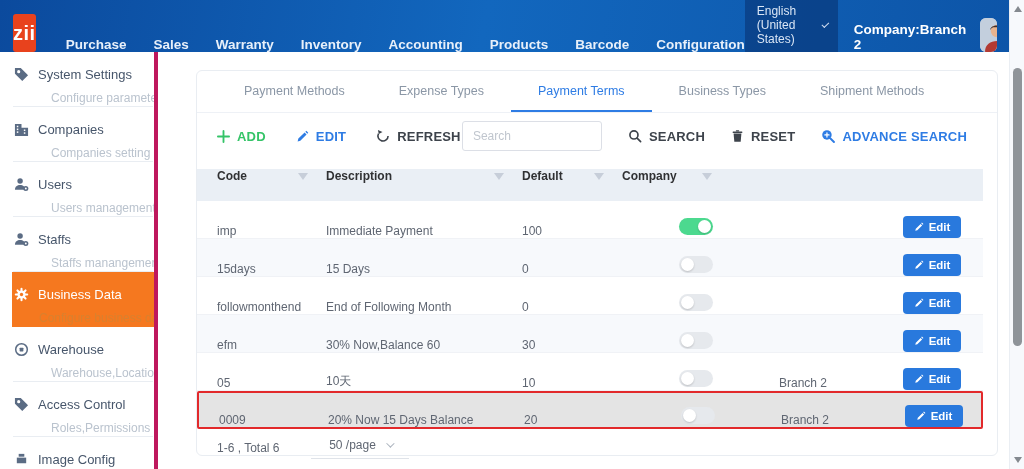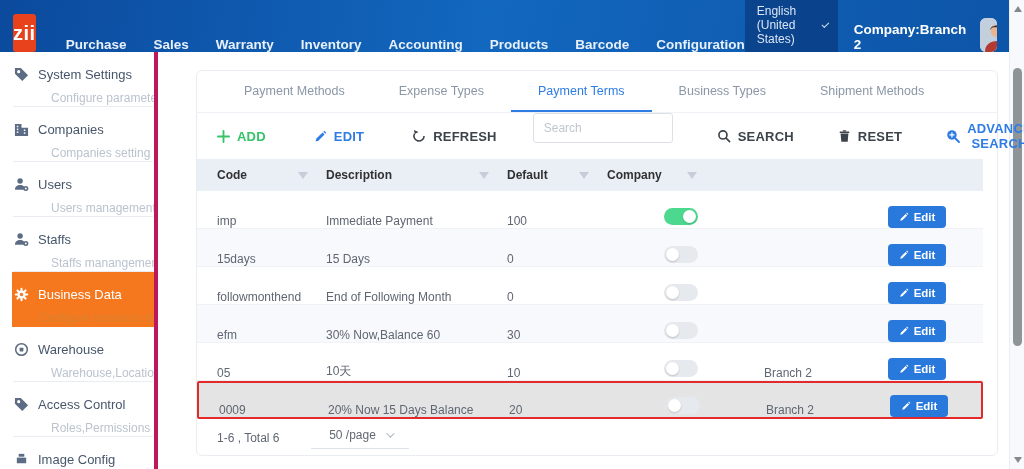--- a/index.html
+++ b/index.html
@@ -51,38 +51,38 @@
   .side-item.active::after { border-bottom:none; }
 
   
   .card { position:absolute; left:196px; top:70px; width:802px; height:386px; background:#fff;
     border:1px solid #e9edf2; border-radius:6px; }
 
   .tabs { height:42px; border-bottom:1px solid #eef1f6; display:flex; padding-left:20px; }
   .tab { padding:0 27px; line-height:41px; font-size:12.5px; color:#8b97a6; cursor:pointer; }
   .tab.active { color:#2e7ce4; border-bottom:2px solid #2e7ce4; }
 
-  .toolbar { height:46px; display:flex; padding:0 30px 0 20px;gap:18px; }
+  .toolbar { height:46px; display:flex; align-items:center; padding:0 30px 0 20px; }
   .tbtn { display:inline-flex; align-items:center; gap:7px; font-size:13px; font-weight:700;
     letter-spacing:.2px; background:none; border:none; cursor:pointer; font-family:inherit; }
   .tbtn svg { flex:0 0 auto; }
   .c-green { color:#35c468; } .c-blue { color:#2e7ce4; } .c-dark { color:#3d434b; }
   .gap30 { margin-left:30px; } .gap26 { margin-left:26px; }
   .spacer { flex:1; }
   .search-box { width:140px; height:30px; border:1px solid #dcdfe6; border-radius:3px;
     font-size:12px; padding:0 10px; color:#5f6672; outline:none; font-family:inherit; }
   .search-box::placeholder { color:#c0c6ce; }
 
   .table { margin-right:14px; }
-  .thead { display:flex; align-items:center; height:32px; background:#eaeff5;
-    font-size:12px; font-weight:bold; color:#303133; }
+  .thead { display:flex; align-items:flex-start; height:32px; background:#eaeff5;
+    font-size:12px; font-weight:bold; color:#303133;margin-top:10px; }
   .hcell { display:flex; align-items:center; justify-content:space-between; padding-right:18px; }
   .funnel { width:0; height:0; border-left:5px solid transparent; border-right:5px solid transparent;
     border-top:7px solid #c7ced9; cursor:pointer; }
-  .col1 { width:129px; padding-left:20px; } .col2 { width:181px; } .col3 { width:157px; }
+  .col1 { width:129px; padding-left:20px; } .col2 { width:196px; } .col3 { width:157px; }
   .col4 { width:100px; } .col5 { width:108px; } .col6 { flex:1; }
 
   .row { display:flex; align-items:flex-end; height:38px; font-size:12px; color:#5f6672;
     border-bottom:1px solid #f0f2f6; }
   .row.stripe { background:#f7f9fc; }
   .row.selected { background:#e4e4e4; border:2px solid #e2292b; border-radius:2px; }
 
   .toggle { width:34px; height:17px; border-radius:9px; background:#e6e9ed; position:relative; cursor:pointer; display:inline-block; }
   .toggle::after { content:''; position:absolute; width:13px; height:13px; border-radius:50%;
     background:#fff; top:2px; left:2px; box-shadow:0 1px 2px rgba(0,0,0,.18); }

